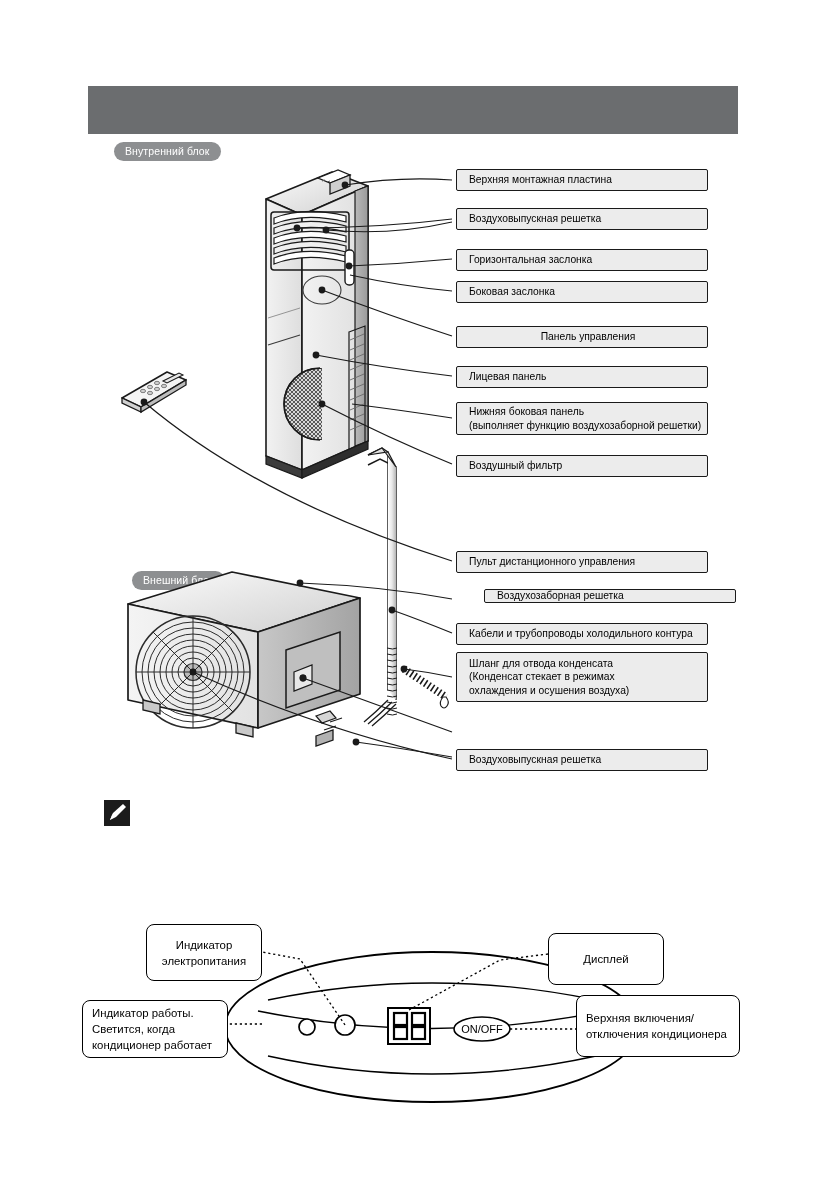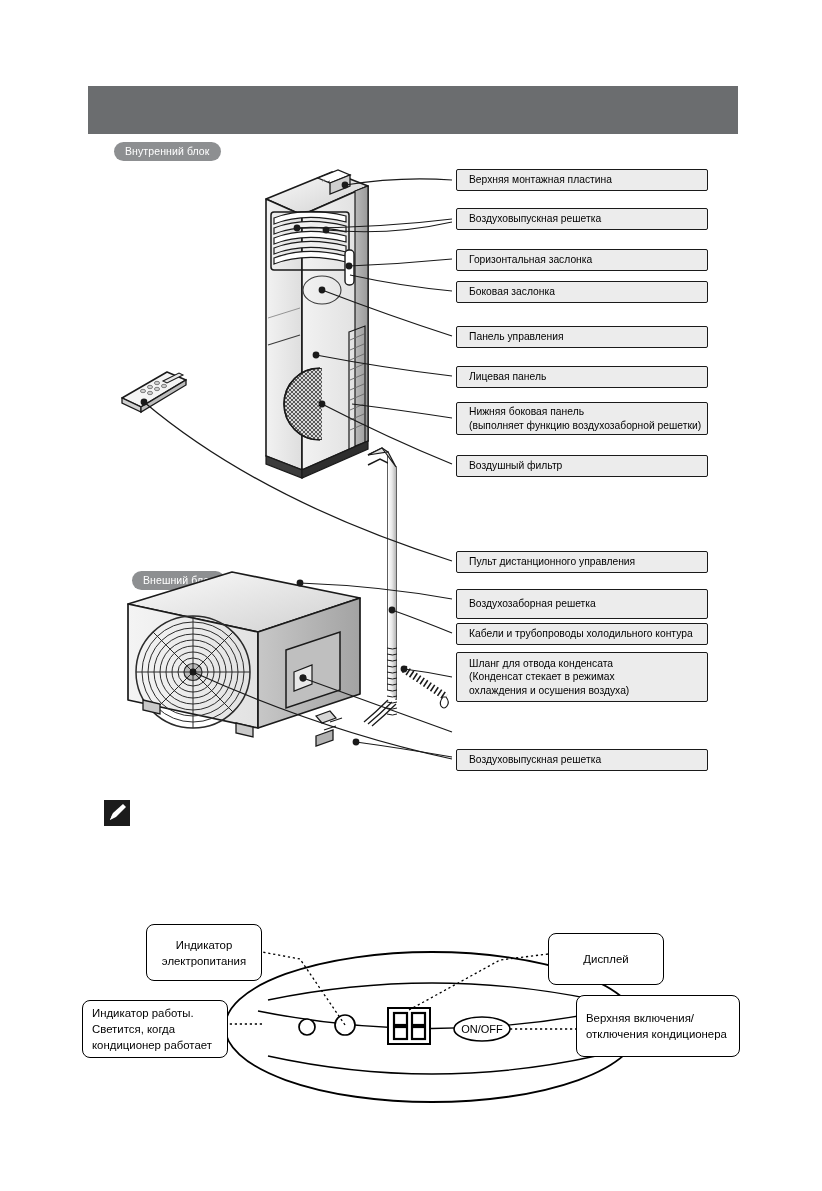--- a/index.html
+++ b/index.html
@@ -298,42 +298,42 @@
   </div>
 
   <div class="label-box" style="left:456px; top:249px; width:252px; height:22px;">
     <span class="ln">Горизонтальная заслонка</span>
   </div>
 
   <div class="label-box" style="left:456px; top:281px; width:252px; height:22px;">
     <span class="ln">Боковая заслонка</span>
   </div>
 
-  <div class="label-box" style="left:456px; top:326px; width:252px; height:22px;">
+  <div class="label-box" style="left:456px; top:326px; width:252px; height:22px;align-items:center;">
     <span class="ln">Панель управления</span>
   </div>
 
   <div class="label-box" style="left:456px; top:366px; width:252px; height:22px;">
     <span class="ln">Лицевая панель</span>
   </div>
 
   <div class="label-box" style="left:456px; top:402px; width:252px; height:33px;">
     <span class="ln">Нижняя боковая панель</span>
     <span class="ln">(выполняет функцию воздухозаборной решетки)</span>
   </div>
 
   <div class="label-box" style="left:456px; top:455px; width:252px; height:22px;">
     <span class="ln">Воздушный фильтр</span>
   </div>
 
   <div class="label-box" style="left:456px; top:551px; width:252px; height:22px;">
     <span class="ln">Пульт дистанционного управления</span>
   </div>
 
-  <div class="label-box" style="left:456px; top:589px; width:252px; height:30px;">
+  <div class="label-box" style="left:484px; top:589px; width:252px; height:14px;">
     <span class="ln">Воздухозаборная решетка</span>
   </div>
 
   <div class="label-box" style="left:456px; top:623px; width:252px; height:22px;">
     <span class="ln">Кабели и трубопроводы холодильного контура</span>
   </div>
 
   <div class="label-box" style="left:456px; top:652px; width:252px; height:50px;">
     <span class="ln">Шланг для отвода конденсата</span>
     <span class="ln">(Конденсат стекает в режимах</span>

